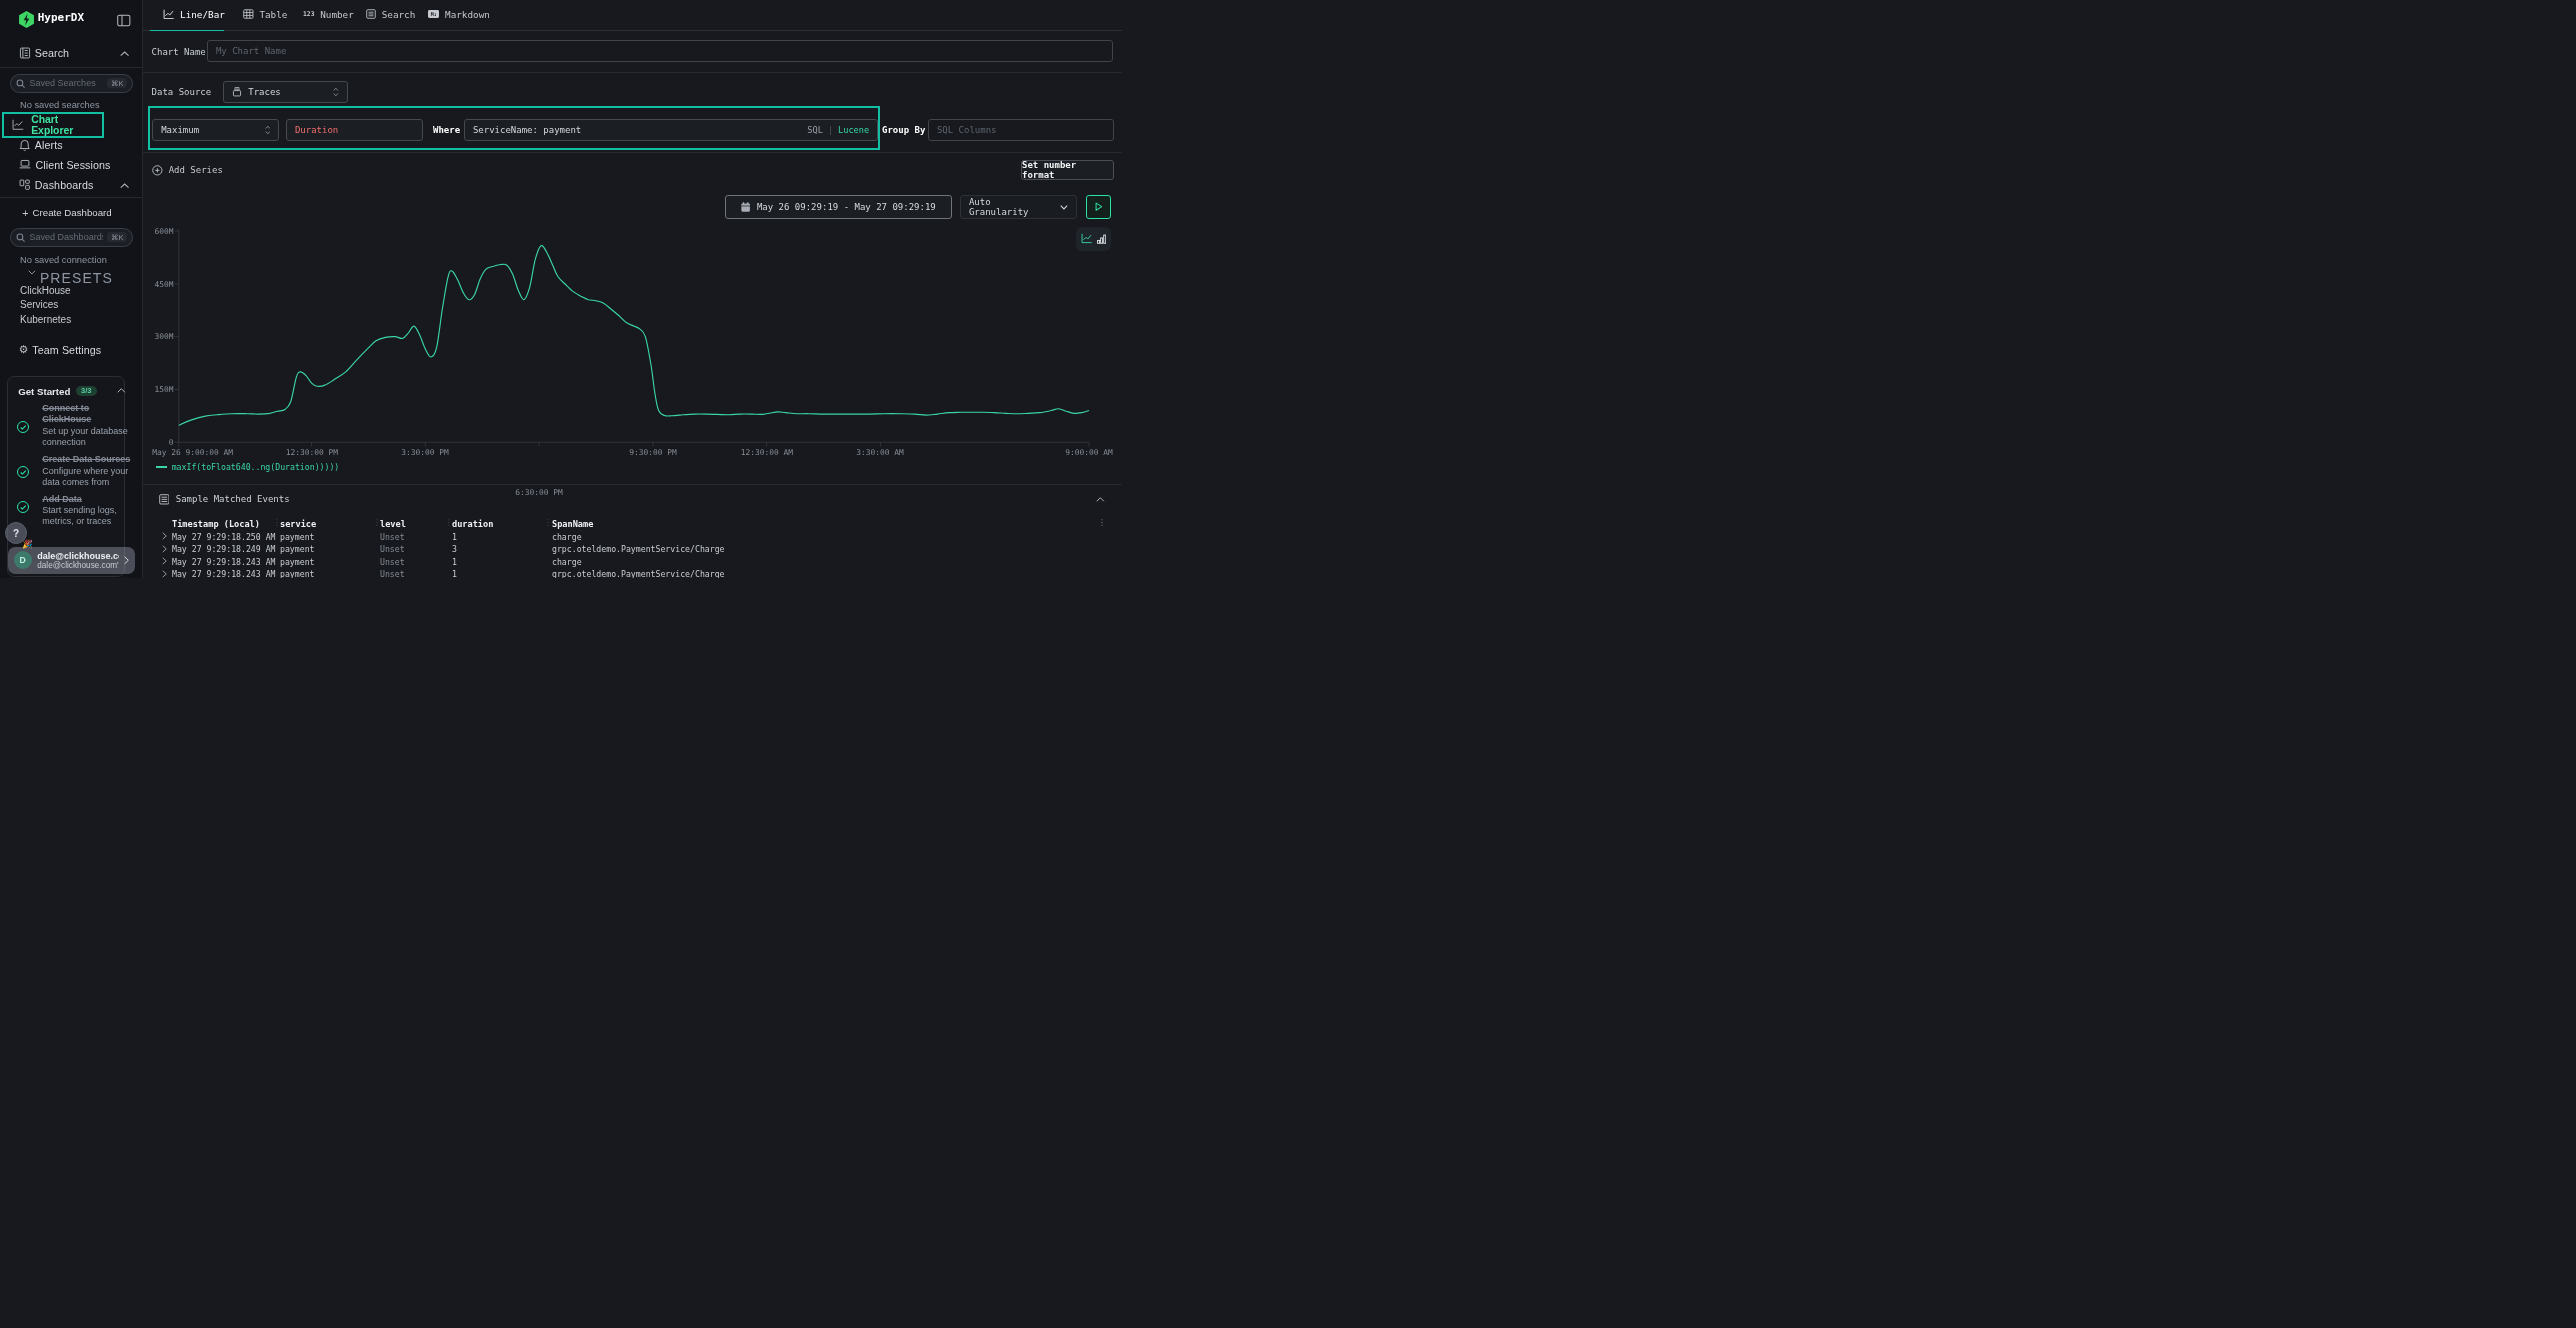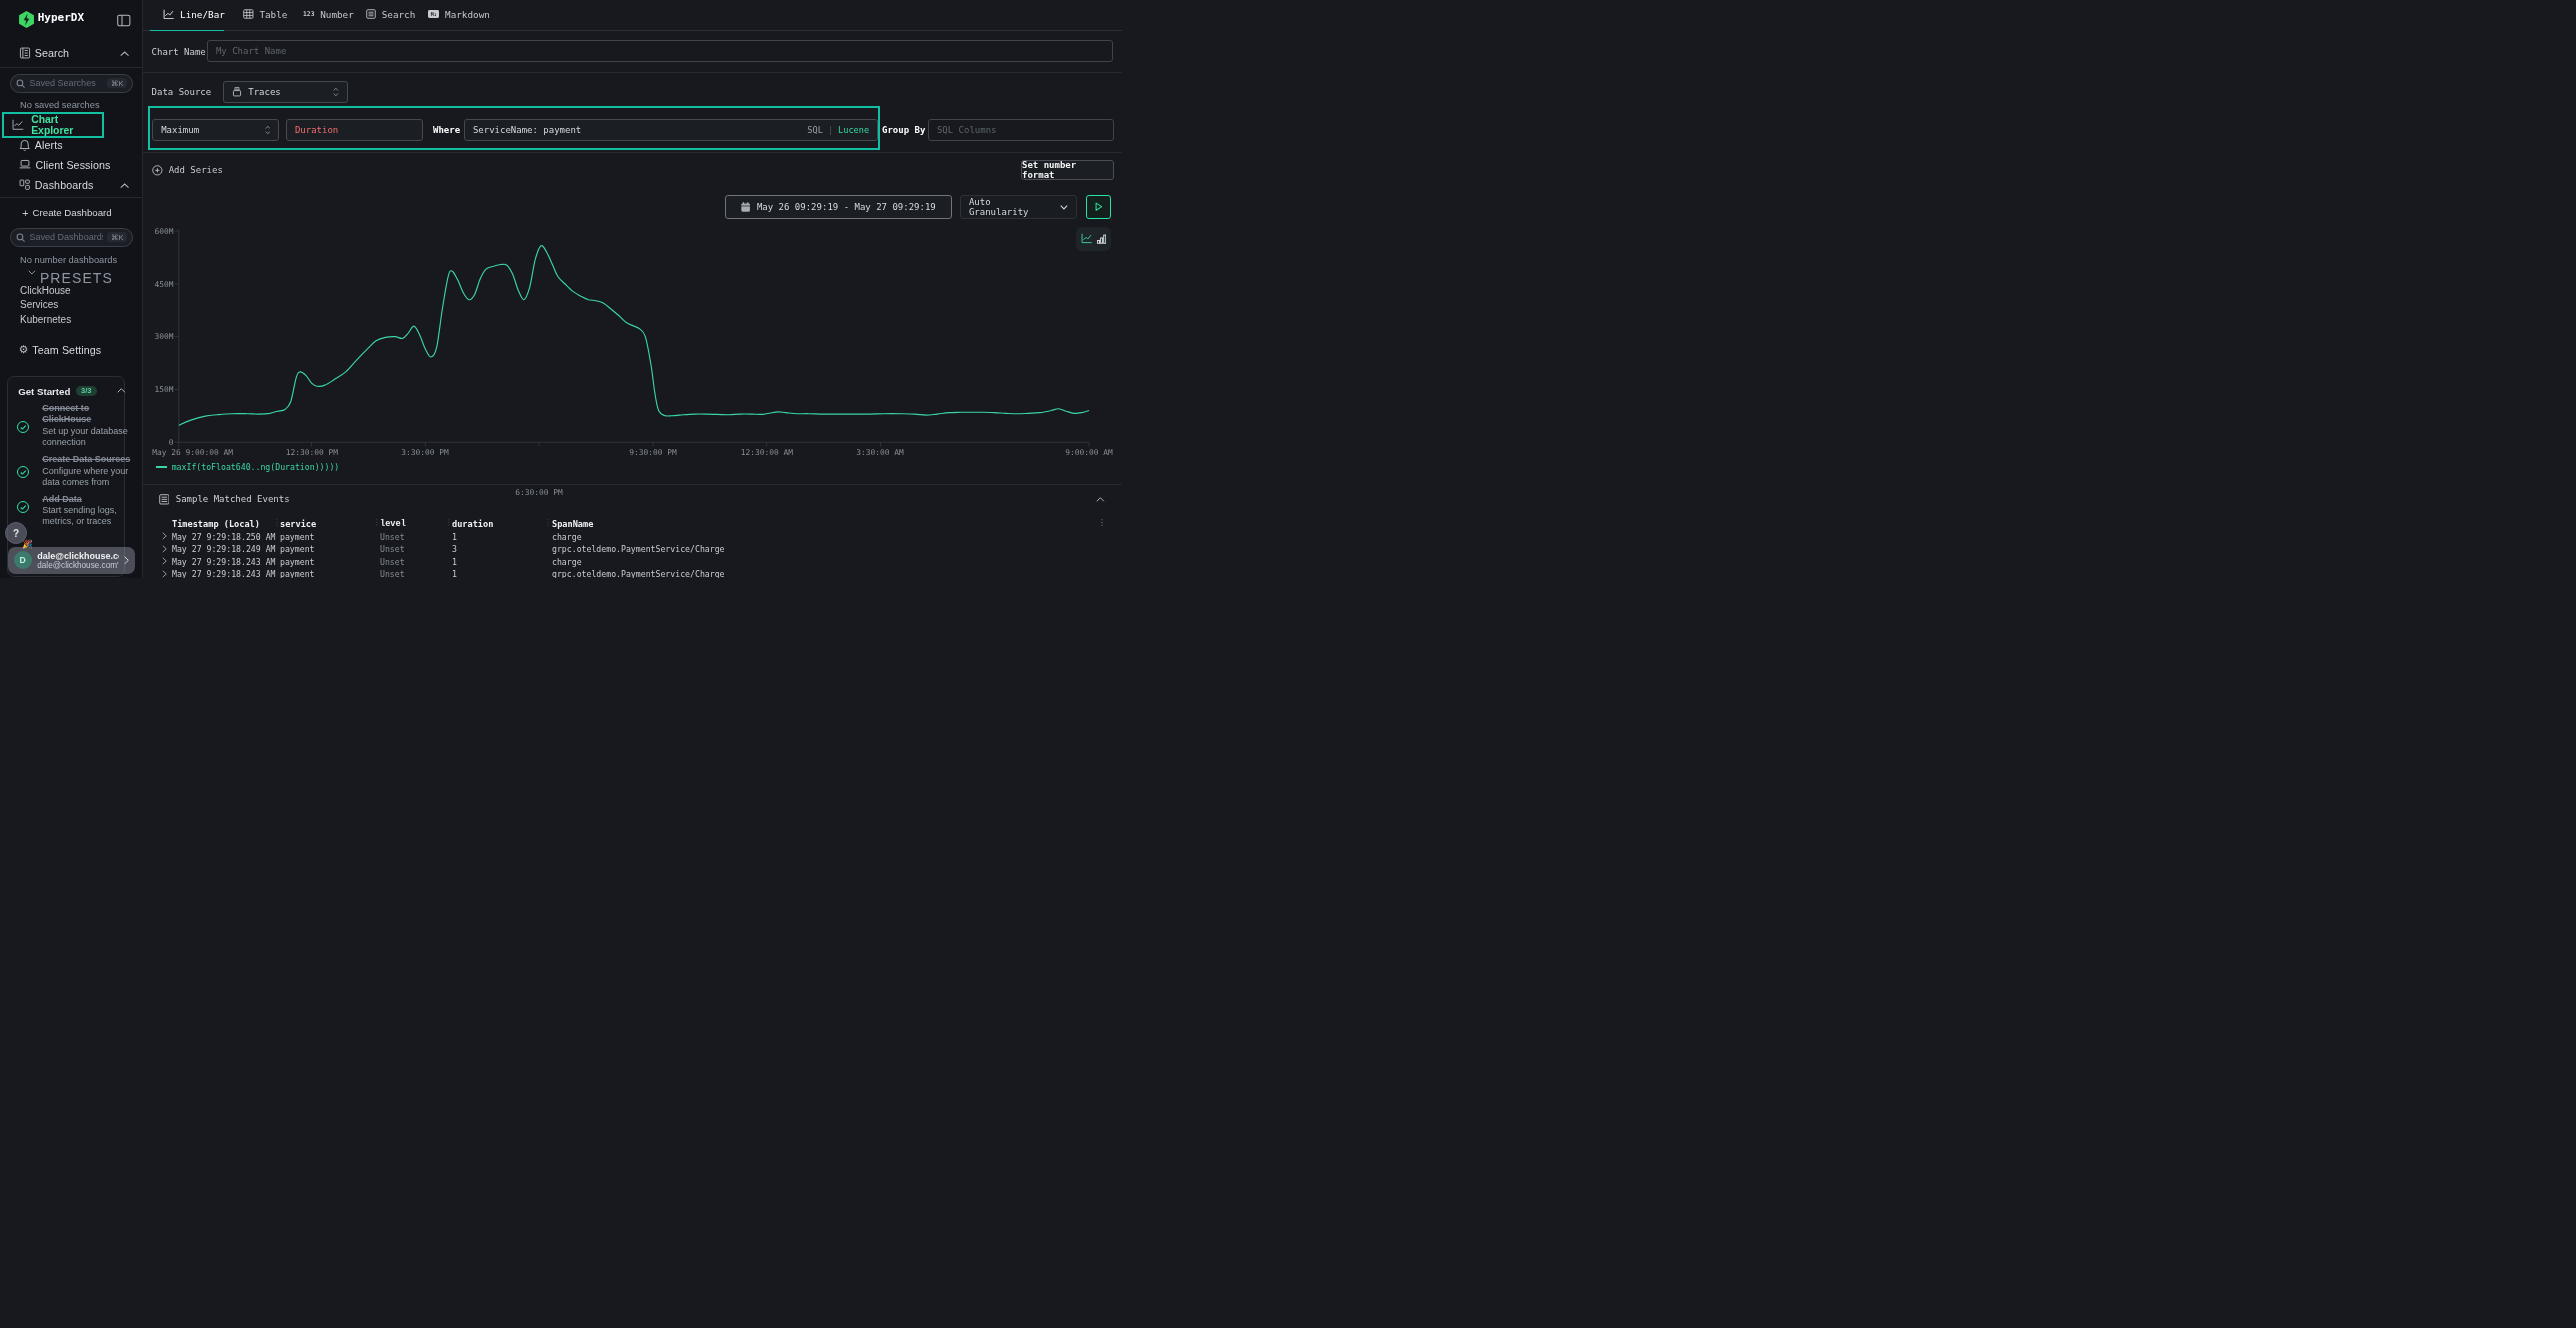--- a/index.html
+++ b/index.html
@@ -242,21 +242,21 @@
     <span>
       <svg width="9.3" height="9.3" viewBox="0 0 13 13" fill="none" stroke="#7C828C" stroke-width="1.5">
         <circle cx="5.5" cy="5.5" r="4"></circle>
           <line x1="8.6" y1="8.6" x2="12" y2="12"></line>
       </svg>
     </span>
     <input placeholder="Saved Dashboards" style="">
     <span class="kbd">⌘K</span>
   </div>
 
-  <div class="abs sb-sub" style="left:20px; top:255px;">No number dashboards</div>
+  <div class="abs sb-sub" style="left:20px; top:255px;">No saved connection</div>
 
   <div class="sb-row" style="left:20px; top:270px; height:11.4px;">
     <span>
       <svg width="7.9" height="5" viewBox="0 0 11 7" fill="none" stroke="#8F96A2" stroke-width="1.4">
           <polyline points="1,1 5.5,5.5 10,1"></polyline>
         </svg>
     </span>
     <span style="font-size:14px; letter-spacing:1.1px; color:#8F96A2;">PRESETS</span>
   </div>
 
@@ -547,21 +547,21 @@
     <span class="mono" style="font-size:9px; color:#CFD3D9;">Sample Matched Events</span>
   </div>
   <span class="abs" style="left:953px; top:497px;">
     <svg width="8.6" height="5" viewBox="0 0 12 7" fill="none" stroke="#AEB3BB" stroke-width="1.4">
         <polyline points="1,6 6,1 11,6"></polyline>
       </svg>
   </span>
 
   <div class="col-head" style="left:29px; top:519px;">Timestamp (Local)</div>
   <div class="col-head" style="left:137px; top:519px;">service</div>
-  <div class="col-head" style="left:237px; top:519px;font-family:Liberation Mono, monospace;">level</div>
+  <div class="col-head" style="left:237px; top:519px;">level</div>
   <div class="col-head" style="left:309px; top:519px;">duration</div>
   <div class="col-head" style="left:409px; top:519px;">SpanName</div>
 
   <div class="col-handle" style="left:130px; top:518px;">⋮</div>
   <div class="col-handle" style="left:230px; top:518px;">⋮</div>
   <div class="col-handle" style="left:302px; top:518px;">⋮</div>
   <div class="col-handle" style="left:401px; top:518px;">⋮</div>
   <div class="col-handle" style="left:955px; top:518px; color:#8E939C;">⋮</div>
 
   <div id="event-rows">

